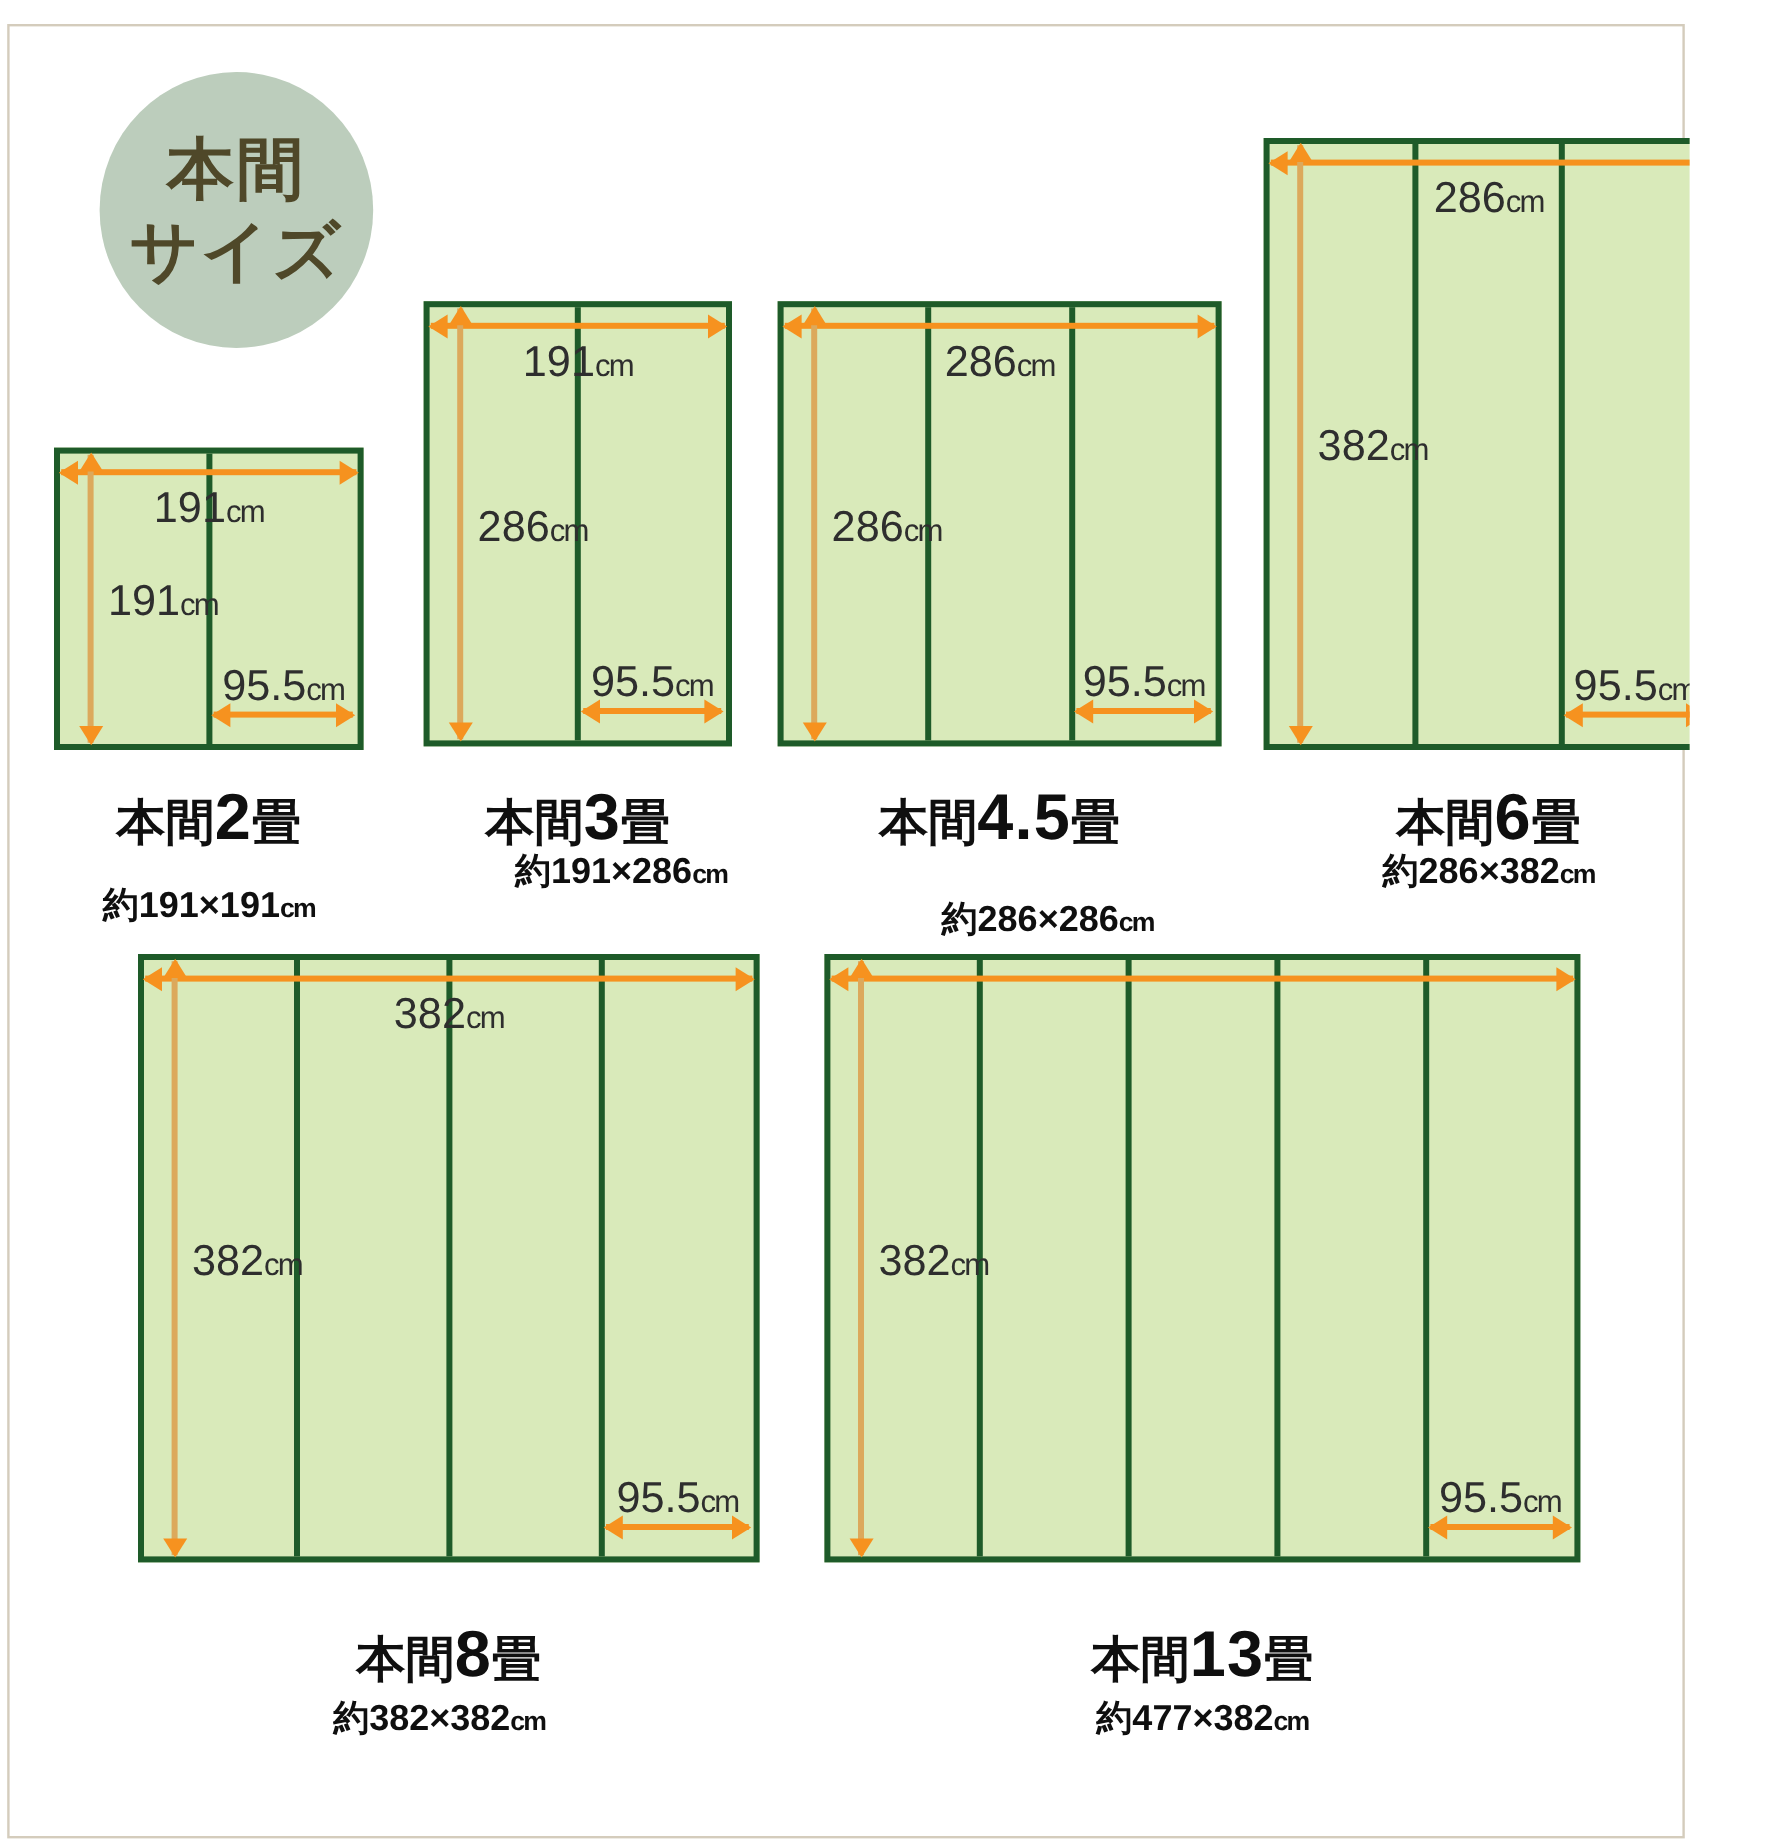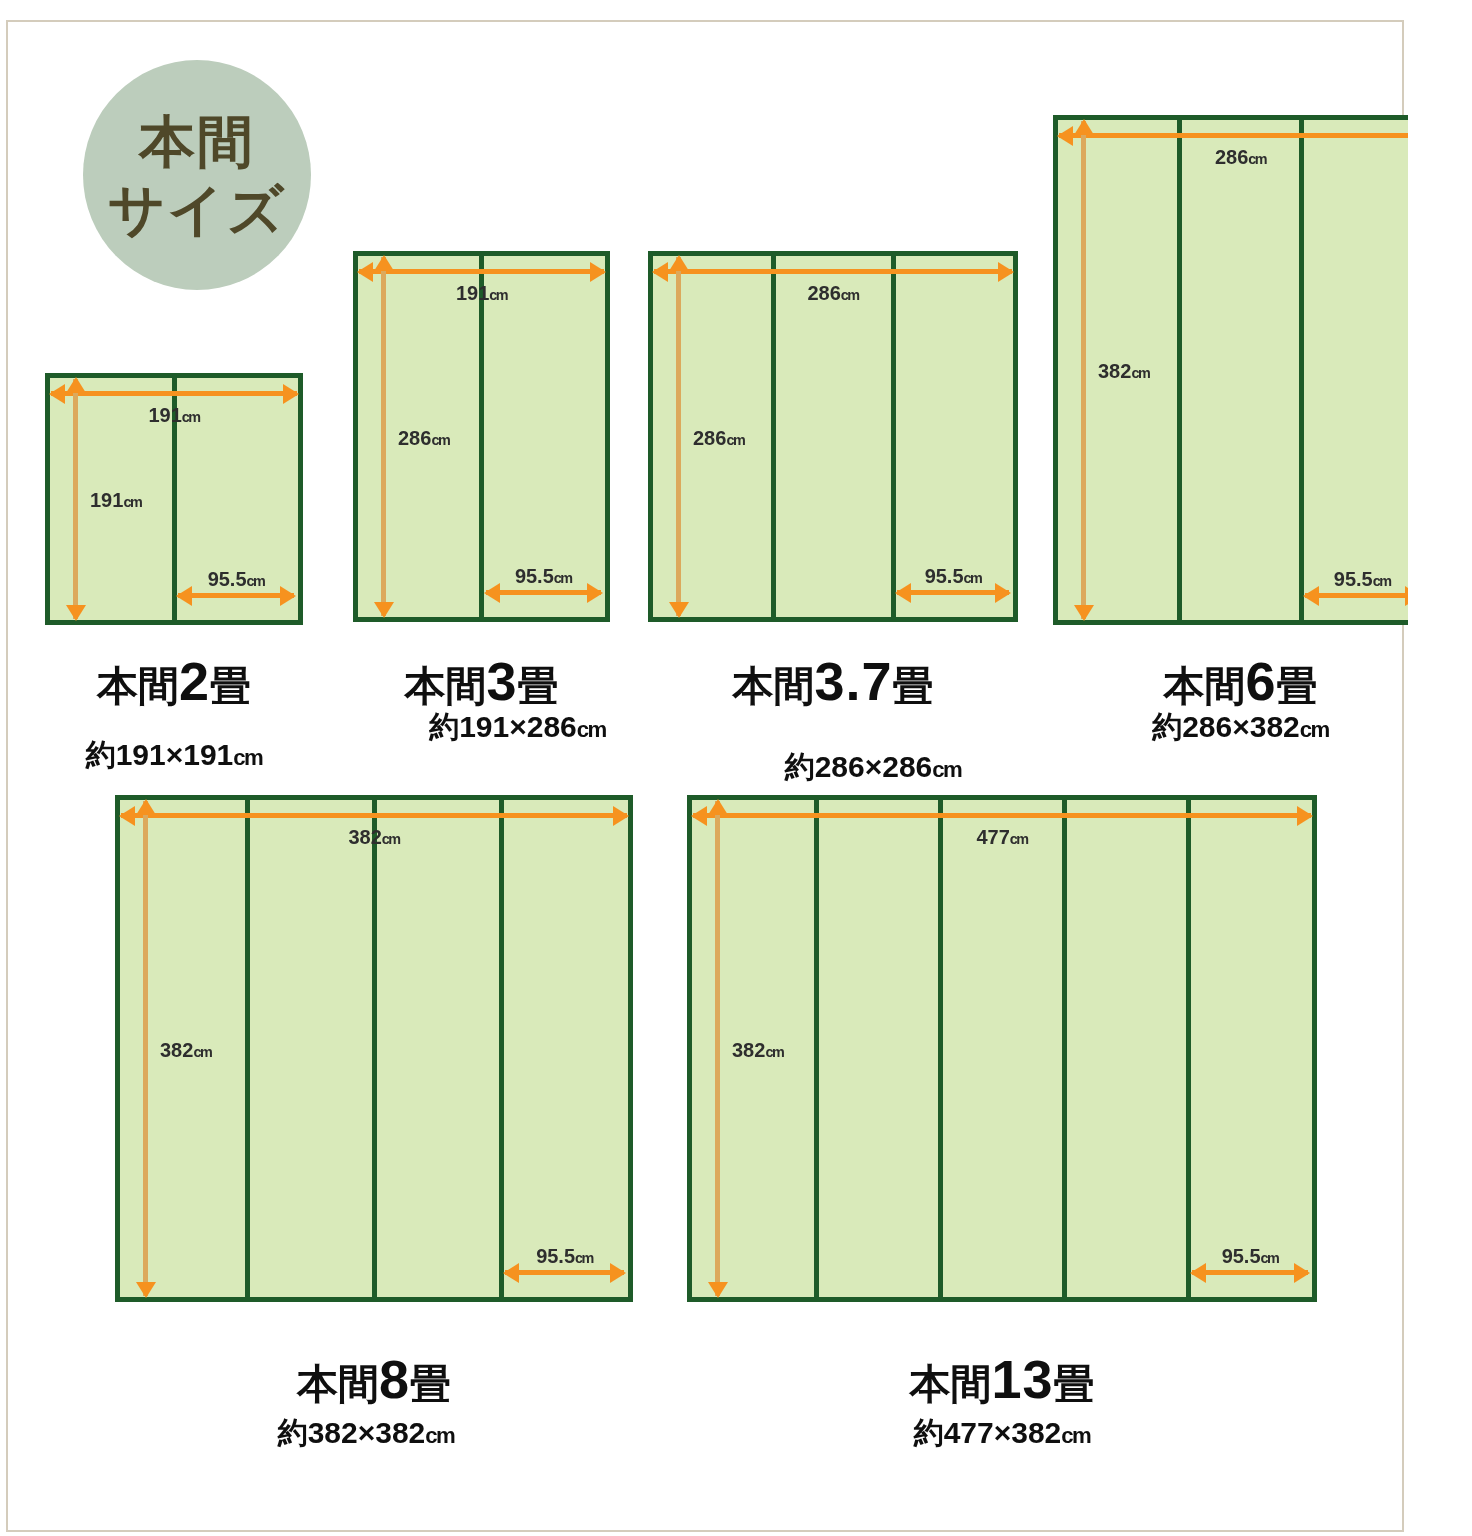--- a/index.html
+++ b/index.html
@@ -26,21 +26,21 @@
   .arrow-h::after{content:"";position:absolute;right:-2px;top:-7.5px;width:0;height:0;
     border-top:10px solid transparent;border-bottom:10px solid transparent;
     border-left:16px solid var(--arrow,#f6921f);}
   .arrow-v{position:absolute;width:5px;background:var(--arrowv,#dca95c);}
   .arrow-v::before{content:"";position:absolute;top:-2px;left:-7.5px;width:0;height:0;
     border-left:10px solid transparent;border-right:10px solid transparent;
     border-bottom:16px solid var(--arrow,#f6921f);}
   .arrow-v::after{content:"";position:absolute;bottom:-2px;left:-7.5px;width:0;height:0;
     border-left:10px solid transparent;border-right:10px solid transparent;
     border-top:16px solid var(--arrow,#f6921f);}
-  .dim{position:absolute;font-weight:bold;font-size:20px;color:var(--dim,#2e2e2e);
+  .dim{position:absolute;font-weight:normal;font-size:36px;color:var(--dim,#2e2e2e);
     line-height:1;white-space:nowrap;}
   .dim .unit{font-size:0.72em;letter-spacing:-1.5px;}
   .dim.top{top:27px;left:0;width:100%;text-align:center;}
   .dim.left{left:40px;top:50%;transform:translateY(-46%);}
   .dim.panel{bottom:31px;transform:translateX(-50%);}
   .dgm-title{
     position:absolute;transform:translateX(-50%);display:flex;align-items:baseline;
     font-weight:bold;color:#0f0f0f;line-height:1;white-space:nowrap;
   }
   .dgm-title .kj{font-size:41px;}
@@ -96,21 +96,21 @@
         <div class="divider" style="left: 237.5px;"></div>
         <div class="arrow-h" style="top: 13px; left: 1px; right: 1px;"></div>
         <div class="dim top">286<span class="unit">cm</span></div>
         <div class="arrow-v" style="left: 23px; top: 1px; bottom: 1px;"></div>
         <div class="dim left">286<span class="unit">cm</span></div>
         <div class="arrow-h" style="bottom: 22px; left: 244px; width: 112px;"></div>
         <div class="dim panel" style="left: 300px;">95.5<span class="unit">cm</span></div>
       </div>
       <div class="dgm-title" style="left: 833px; top: 654px;">
         <span class="kj">本間</span>
-        <span class="num">3.7</span>
+        <span class="num">4.5</span>
         <span class="kj">畳</span>
       </div>
       <div class="dgm-caption" style="left: 873px; top: 712px; margin-top: 40px;">約286×286<span class="unit">cm</span></div>
       <div class="mat" style="left: 1053px; top: 115px; width: 375px; height: 510px;">
         <div class="divider" style="left: 119.167px;"></div>
         <div class="divider" style="left: 240.833px;"></div>
         <div class="arrow-h" style="top: 13px; left: 1px; right: 1px;"></div>
         <div class="dim top">286<span class="unit">cm</span></div>
         <div class="arrow-v" style="left: 23px; top: 1px; bottom: 1px;"></div>
         <div class="dim left">382<span class="unit">cm</span></div>
@@ -139,21 +139,20 @@
         <span class="num">8</span>
         <span class="kj">畳</span>
       </div>
       <div class="dgm-caption" style="left: 366px; top: 1418px;">約382×382<span class="unit">cm</span></div>
       <div class="mat" style="left: 687px; top: 795px; width: 630px; height: 507px;">
         <div class="divider" style="left: 121.5px;"></div>
         <div class="divider" style="left: 245.5px;"></div>
         <div class="divider" style="left: 369.5px;"></div>
         <div class="divider" style="left: 493.5px;"></div>
         <div class="arrow-h" style="top: 13px; left: 1px; right: 1px;"></div>
-        <div class="dim top">477<span class="unit">cm</span></div>
         <div class="arrow-v" style="left: 23px; top: 1px; bottom: 1px;"></div>
         <div class="dim left">382<span class="unit">cm</span></div>
         <div class="arrow-h" style="bottom: 22px; left: 500px; width: 116px;"></div>
         <div class="dim panel" style="left: 558px;">95.5<span class="unit">cm</span></div>
       </div>
       <div class="dgm-title" style="left: 1002px; top: 1352px;">
         <span class="kj">本間</span>
         <span class="num">13</span>
         <span class="kj">畳</span>
       </div>

